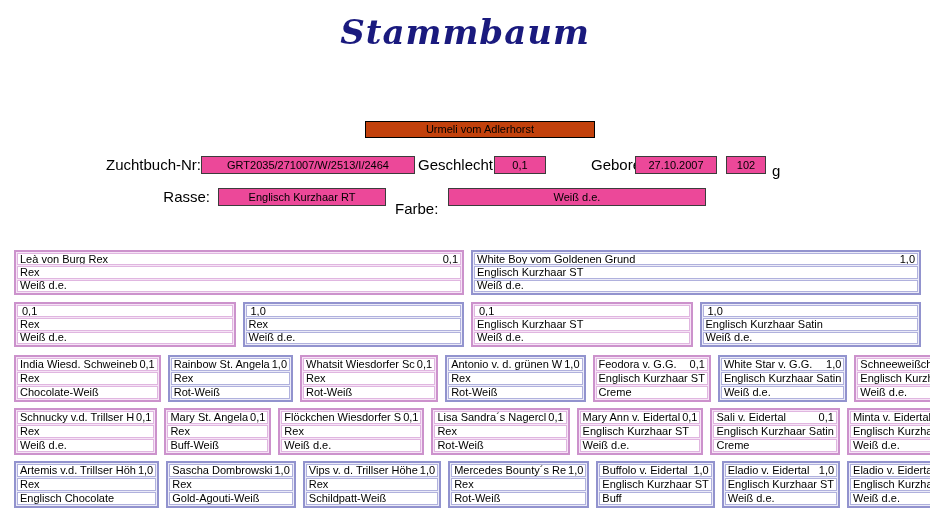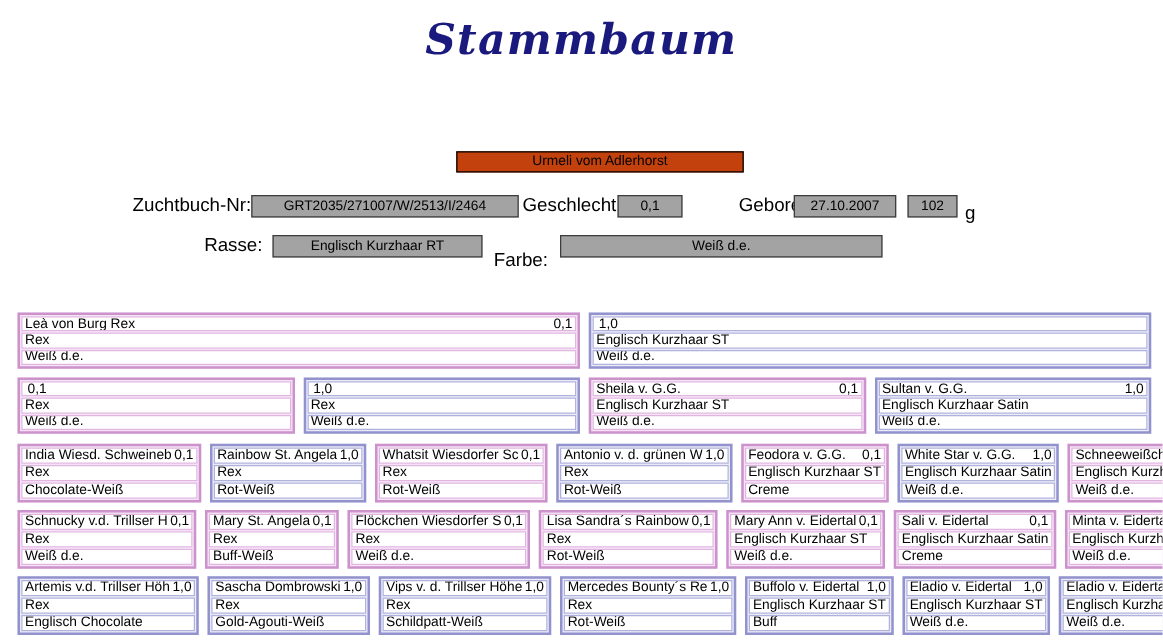--- a/index.html
+++ b/index.html
@@ -12,21 +12,21 @@
     font-family:"DejaVu Serif",serif;font-style:italic;font-weight:bold;
     font-size:34px;letter-spacing:1px;color:var(--title,#1a1a7e);
   }
   .namebox{
     position:absolute;left:365px;top:121px;width:228px;height:15px;
     border:1px solid #000;text-align:center;font-size:11px;line-height:15px;background:#c2410c;
   }
   .flabel{position:absolute;font-size:15px;height:18px;line-height:18px;white-space:nowrap;}
   .r{text-align:right;}
   .fbox{
-    position:absolute;height:16px;border:1px solid #3c3c3c;background:#a3a3a3;
+    position:absolute;height:16px;border:1px solid #3c3c3c;background:#ec4899;
     font-size:11px;line-height:16px;text-align:center;white-space:nowrap;overflow:hidden;
   }
   .prow{position:absolute;left:14px;width:907px;display:grid;column-gap:7px;grid-template-rows:1fr;}
   #row-parents{top:250px;height:45px;grid-template-columns:repeat(2,1fr);}
   #row-gp{top:302px;height:45px;grid-template-columns:repeat(4,1fr);}
   #row-g3{top:355px;height:47px;grid-template-columns:repeat(8,1fr);}
   #row-g4a{top:408px;height:47px;grid-template-columns:repeat(8,1fr);}
   #row-g4b{top:461px;height:47px;grid-template-columns:repeat(8,1fr);}
   .pbox{
     border:2px solid #999;box-sizing:border-box;height:100%;
@@ -69,20 +69,21 @@
     <div class="pbox female">
     <div class="pfield">
       <span class="nm">Leà von Burg Rex</span>
       <span class="sx">0,1</span>
     </div>
     <div class="pfield">Rex</div>
     <div class="pfield">Weiß d.e.</div>
   </div>
     <div class="pbox male">
     <div class="pfield">
+      <span class="nm">White Boy vom Goldenen Grund</span>
       <span class="sx">1,0</span>
     </div>
     <div class="pfield">Englisch Kurzhaar ST</div>
     <div class="pfield">Weiß d.e.</div>
   </div>
   </div>
 <div class="prow" id="row-gp">
     <div class="pbox female">
     <div class="pfield">
       <span class="sx">0,1</span>
@@ -92,29 +93,27 @@
   </div>
     <div class="pbox male">
     <div class="pfield">
       <span class="sx">1,0</span>
     </div>
     <div class="pfield">Rex</div>
     <div class="pfield">Weiß d.e.</div>
   </div>
     <div class="pbox female">
     <div class="pfield">
-      <span class="nm">Sheila v. G.G.</span>
-      <span class="sx">0,1</span>
-    </div>
-    <div class="pfield">Englisch Kurzhaar ST</div>
-    <div class="pfield">Weiß d.e.</div>
-  </div>
-    <div class="pbox male">
-    <div class="pfield">
-      <span class="nm">Sultan v. G.G.</span>
+      <span class="sx">0,1</span>
+    </div>
+    <div class="pfield">Englisch Kurzhaar ST</div>
+    <div class="pfield">Weiß d.e.</div>
+  </div>
+    <div class="pbox male">
+    <div class="pfield">
       <span class="sx">1,0</span>
     </div>
     <div class="pfield">Englisch Kurzhaar Satin</div>
     <div class="pfield">Weiß d.e.</div>
   </div>
   </div>
 <div class="prow" id="row-g3">
     <div class="pbox female">
     <div class="pfield">
       <span class="nm">India Wiesd. Schweineb</span>
@@ -192,21 +191,21 @@
     <div class="pbox female">
     <div class="pfield">
       <span class="nm">Flöckchen Wiesdorfer S</span>
       <span class="sx">0,1</span>
     </div>
     <div class="pfield">Rex</div>
     <div class="pfield">Weiß d.e.</div>
   </div>
     <div class="pbox female">
     <div class="pfield">
-      <span class="nm">Lisa Sandra´s Rainbow</span>
+      <span class="nm">Lisa Sandra´s Nagercl</span>
       <span class="sx">0,1</span>
     </div>
     <div class="pfield">Rex</div>
     <div class="pfield">Rot-Weiß</div>
   </div>
     <div class="pbox female">
     <div class="pfield">
       <span class="nm">Mary Ann v. Eidertal</span>
       <span class="sx">0,1</span>
     </div>

